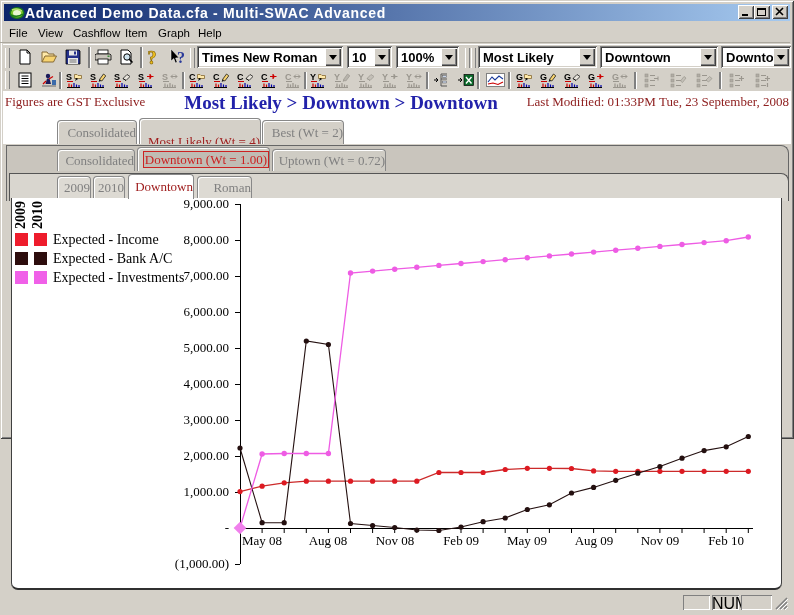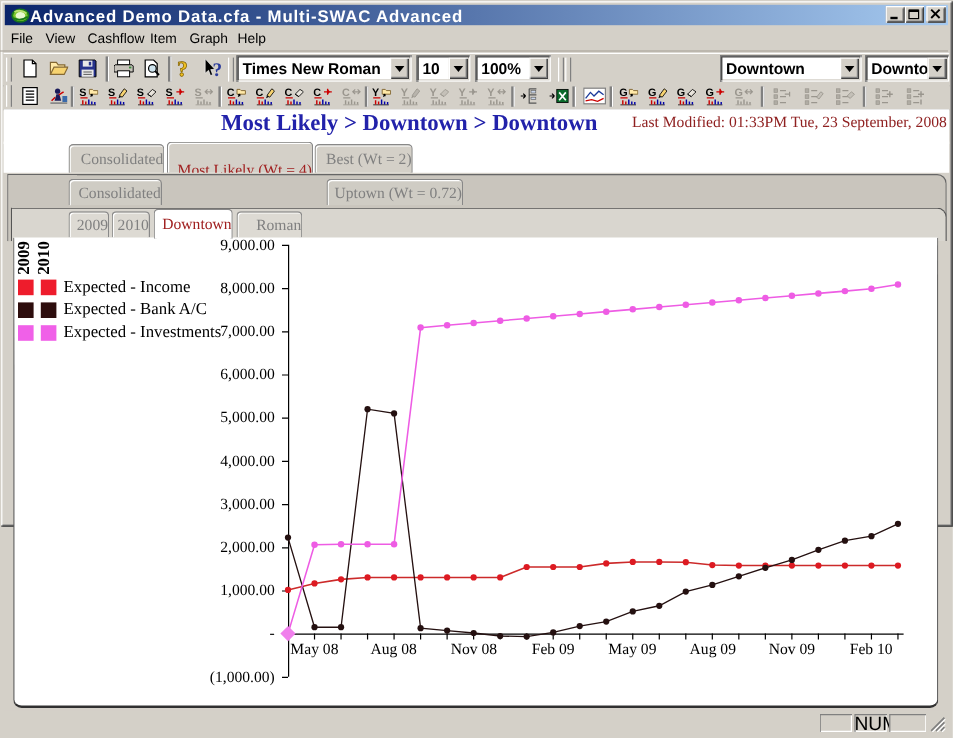--- a/index.html
+++ b/index.html
@@ -125,20 +125,24 @@
   <div class="combo" style="left:344px;top:1px;width:45px;">
         <span class="ct">10</span>
         <span class="arr"></span>
       </div>
   <div class="combo" style="left:393px;top:1px;width:63px;">
         <span class="ct">100%</span>
         <span class="arr"></span>
       </div>
   <div class="grip" style="left:462px;top:3px;height:20px;"></div>
   <div class="grip" style="left:468px;top:3px;height:20px;"></div>
+  <div class="combo" style="left:475px;top:1px;width:119px;">
+        <span class="ct">Most Likely</span>
+        <span class="arr"></span>
+      </div>
   <div class="combo" style="left:597px;top:1px;width:118px;">
         <span class="ct">Downtown</span>
         <span class="arr"></span>
       </div>
   <div class="combo" style="left:718px;top:1px;width:70px;">
         <span class="ct" style="right:18px;">Downtov</span>
         <span class="arr"></span>
       </div>
  </div>
  <div id="tb2" class="abs tbar" style="left:3px;top:70px;width:788px;height:21px;border-bottom:1px solid #808080;">
@@ -446,30 +450,32 @@
         <svg width="17" height="17" viewBox="0 0 17 17">
           <rect x="1" y="2" width="3" height="3" fill="#b0aca4" stroke="#9a968e" stroke-width="0.6"></rect>
           <rect x="1" y="7" width="3" height="3" fill="#b0aca4" stroke="#9a968e" stroke-width="0.6"></rect>
           <rect x="1" y="12" width="3" height="3" fill="#b0aca4" stroke="#9a968e" stroke-width="0.6"></rect>
           <path d="M6 3.5 h5 M6 8.5 h5 M6 13.5 h5" stroke="#9a968e" stroke-width="1.1"></path>
           <path d="M12.5 4 v5 M10 6.5 h5 M12.5 11 v4" stroke="#9a968e" stroke-width="1.2"></path>
         </svg>
       </div>
  </div>
  <div id="hdr" class="abs" style="height:29px;">
+  <span class="abs sertxt" style="left:2px;top:3px;font-size:13px;color:#8f2020;">Figures are GST Exclusive</span>
   <span class="abs sertxt" style="left:0;top:1px;width:676px;text-align:center;font-size:19px;font-weight:bold;color:#2222aa;">Most&nbsp;Likely &gt; Downtown &gt; Downtown</span>
   <span class="abs sertxt" style="right:2px;top:3px;font-size:13px;color:#8f2020;">Last Modified: 01:33PM Tue, 23 September, 2008</span>
  </div>
  <div id="tabs" class="abs" style="left:0;top:118px;width:794px;height:81px;">
   <div class="abs" style="left:3px;top:0;width:788px;height:26px;background:#fff;"></div>
   <div class="tab" style="left:14px;top:2px;width:80px;height:24px;padding-top:4px;">Consolidated</div>
   <div class="tab" style="left:96px;top:0;width:122px;height:26px;padding-top:15px;color:#a02020;z-index:2;">Most Likely (Wt = 4)</div>
   <div class="tab" style="left:219px;top:2px;width:82px;height:24px;padding-top:4px;">Best (Wt = 2)</div>
   <div class="abs" style="left:6px;top:27px;width:781px;height:55px;background:#c9c5bd;border:1px solid #666;border-bottom:none;border-radius:0 8px 0 0;"></div>
   <div class="tab" style="left:14px;top:31px;width:78px;height:22px;padding-top:3px;background:#cfccc4;">Consolidated</div>
+  <div class="tab" style="left:94px;top:29px;width:133px;height:24px;padding-top:4px;background:#cfccc4;z-index:2;"><span style="background:#c0bcb4;border:1px solid #cc2222;color:#cc2222;padding:0 1px;">Downtown (Wt = 1.00)</span></div>
   <div class="tab" style="left:229px;top:31px;width:114px;height:22px;padding-top:3px;background:#cfccc4;">Uptown (Wt = 0.72)</div>
   <div class="abs" style="left:9px;top:55px;width:778px;height:27px;background:#d9d6cf;border:1px solid #555;border-bottom:none;border-radius:0 8px 0 0;"></div>
   <div class="tab" style="left:14px;top:58px;width:34px;height:22px;padding-top:3px;background:#dddad3;">2009</div>
   <div class="tab" style="left:50px;top:58px;width:32px;height:22px;padding-top:3px;background:#dddad3;">2010</div>
   <div class="tab" style="left:85px;top:56px;width:66px;height:25px;padding-top:4px;background:#fff;color:#a02020;z-index:3;">Downtown</div>
   <div class="tab" style="left:154px;top:58px;width:55px;height:22px;padding-top:3px;background:#dddad3;">Roman</div>
  </div>
  <div id="pane" class="abs" style="left:11px;top:198px;width:769px;height:390px;background:#fff;border:1px solid #404040;border-bottom:2px solid #303030;border-top:none;border-radius:0 0 7px 7px;">
   <div class="abs sertxt" style="left:-2px;top:12px;width:22px;font-size:14px;font-weight:bold;transform:rotate(-90deg);transform-origin:center;white-space:nowrap;">2009</div>
   <div class="abs sertxt" style="left:15px;top:12px;width:22px;font-size:14px;font-weight:bold;transform:rotate(-90deg);transform-origin:center;white-space:nowrap;">2010</div>

